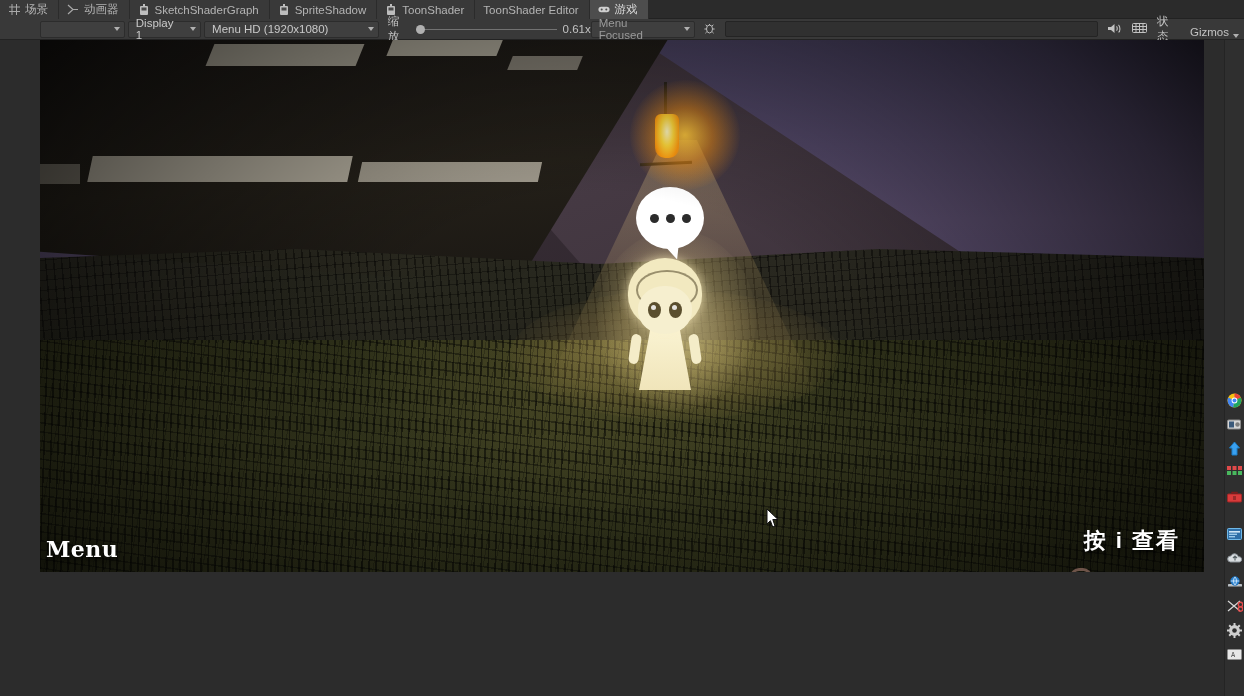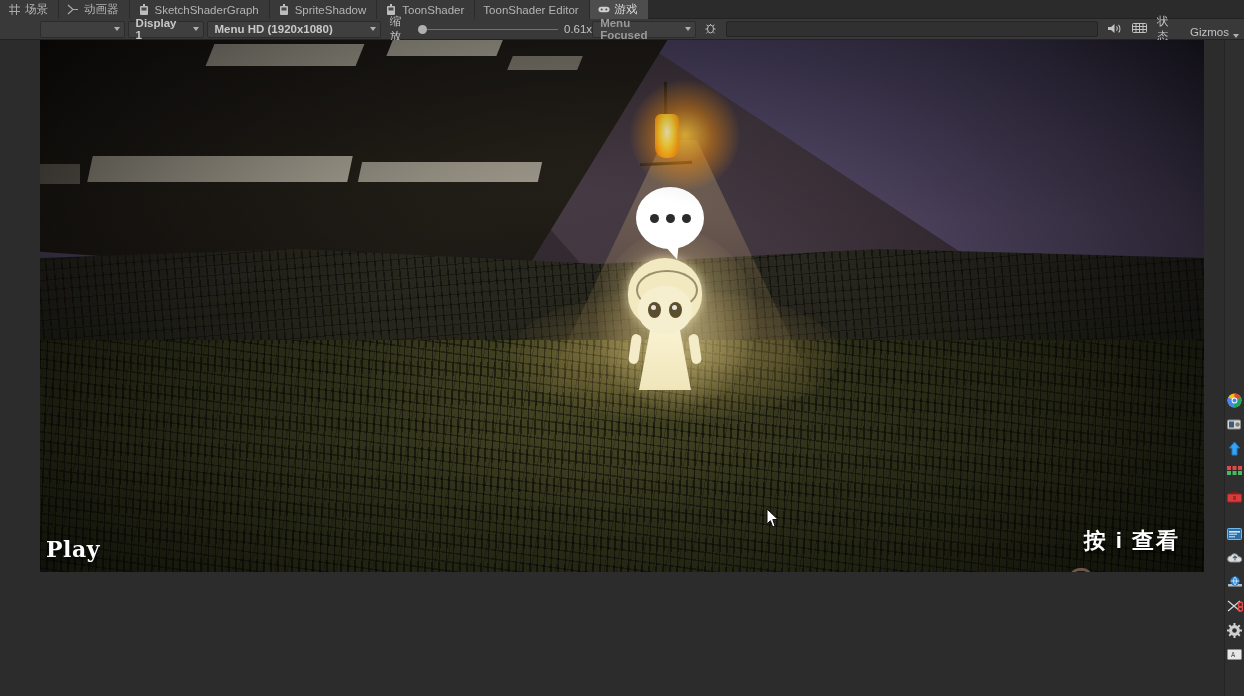--- a/index.html
+++ b/index.html
@@ -35,21 +35,21 @@
     position:absolute; left:0; top:19px; width:1244px; height:21px;
     background:#393939;
     display:flex; align-items:center;
     border-bottom:1px solid #232323;
     font-size:11.5px; color:#c2c2c2;
   }
   .tb-drop{
     display:flex; align-items:center; justify-content:space-between;
     background:#3f3f3f; border:1px solid #2c2c2c; border-radius:2px;
     height:17px; padding:0 4px 0 7px; margin-right:3px;
-    color:#c9c9c9; font-size:11.5px; gap:16px;font-weight:bold;
+    color:#c9c9c9; font-size:11.5px; gap:16px;
   }
   .tb-drop.blank{ width:88px; }
   .tb-drop.display1{ width:76px; }
   .tb-drop.res{ width:182px; }
   .tb-drop.playfocus{ width:108px; color:#9a9a9a; }
   .caret{ width:0;height:0;border-left:3.5px solid transparent;border-right:3.5px solid transparent;border-top:4px solid #b0b0b0; }
   .zoomlabel{ margin:0 5px 0 6px; color:#c2c2c2; font-size:11.5px; }
   .slider{ position:relative; width:148px; height:17px; display:flex; align-items:center; }
   .slider .track{ position:absolute; left:8px; right:0; height:1px; background:#727272; }
   .slider .knob{ position:absolute; left:1px; width:9px;height:9px;border-radius:50%;background:#b0b0b0; }
@@ -483,21 +483,21 @@
       <div class="bp-strapR"></div>
       <div class="bp-side"></div>
       <div class="bp-body"></div>
       <div class="bp-handle"></div>
       <div class="bp-owl"></div>
       <div class="bp-cat"></div>
       <div class="bp-pocket"></div>
       <div class="bp-bone"></div>
     </div>
 
-    <div class="hud-menu">Play</div>
+    <div class="hud-menu">Menu</div>
 
     <div class="cursor">
       <svg width="14" height="20" viewBox="0 0 14 20">
           <path d="M1 1l11 10.5H6.8L9 18l-2.3 1-2.3-6.3L1 16z" fill="#fff" stroke="#111" stroke-width="1"></path>
         </svg>
     </div>
   </div>
 </div>
 
 <div class="rightrail">

